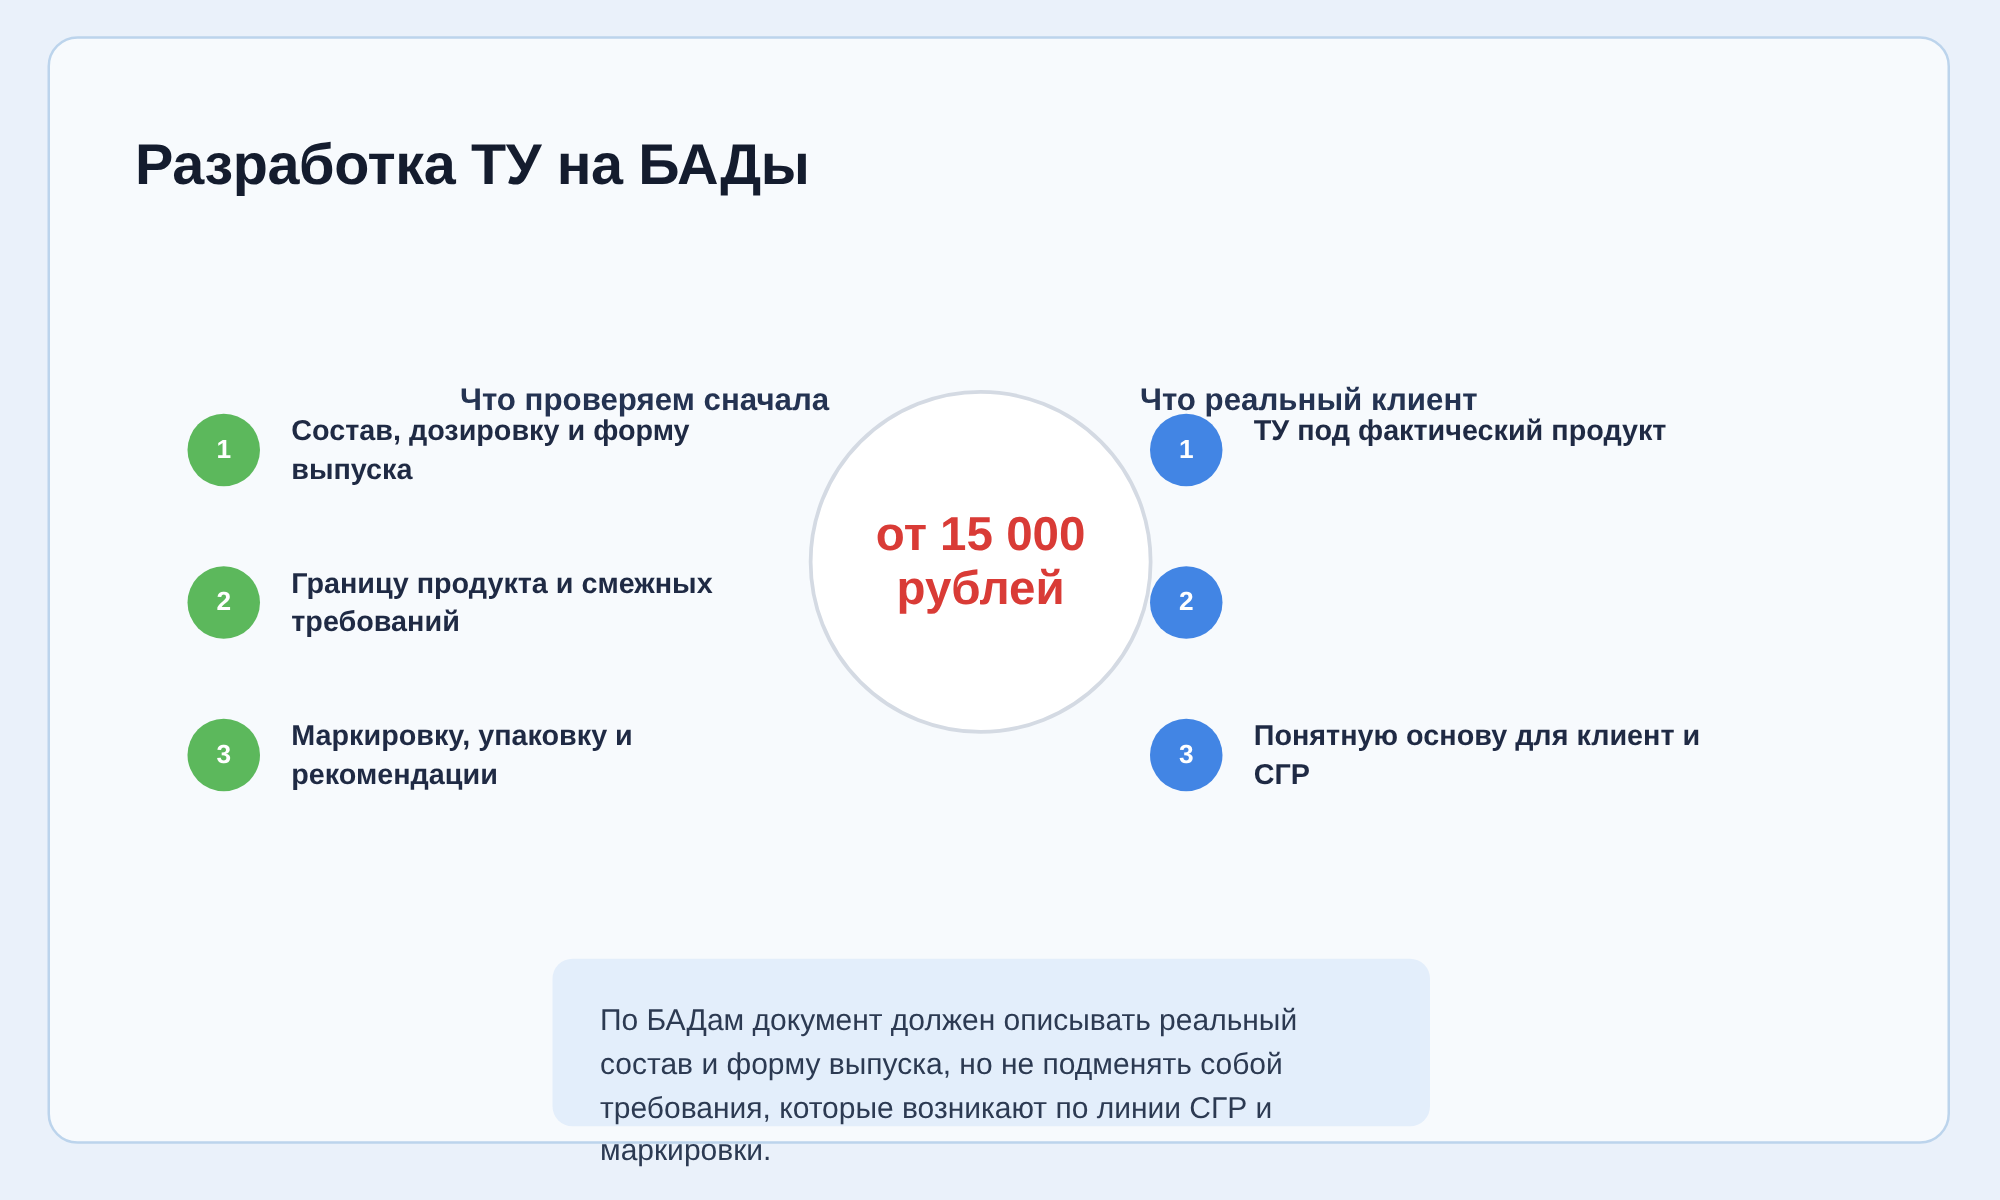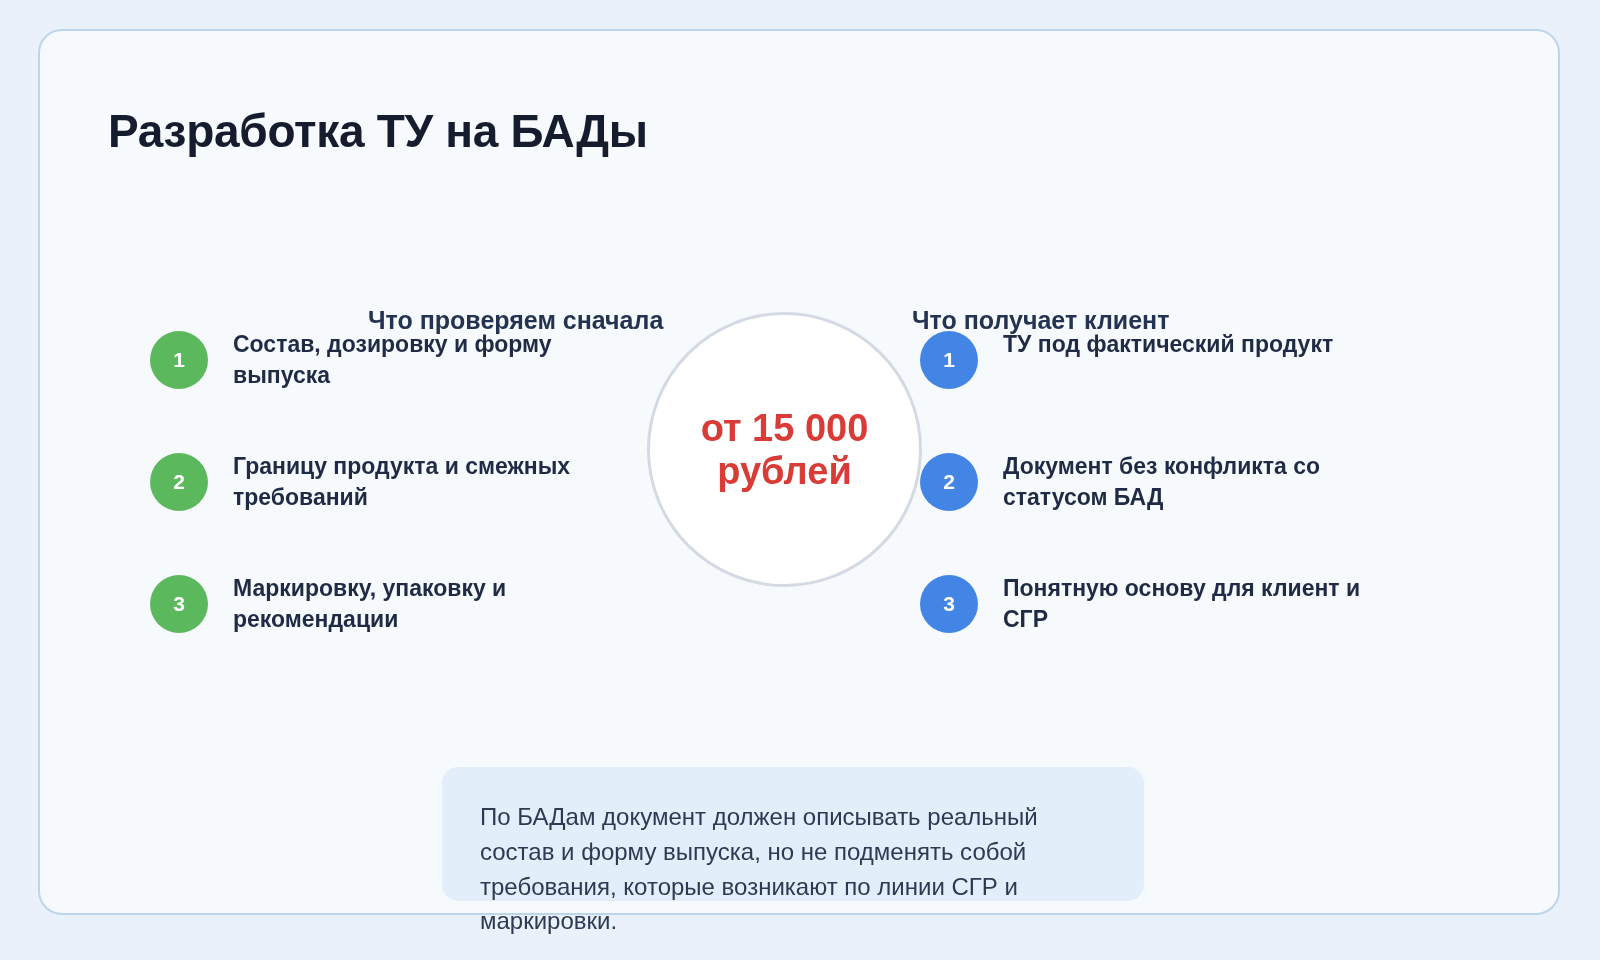--- a/index.html
+++ b/index.html
@@ -138,21 +138,21 @@
   }
 </style>
 </head>
 <body>
 
 <div class="slide">
 
   <div class="title">Разработка ТУ на БАДы</div>
 
   <div class="col-head left">Что проверяем сначала</div>
-  <div class="col-head right">Что получает клиент</div>
+  <div class="col-head right">Что реальный клиент</div>
 
   <div class="col left">
     <div class="item">
       <div class="badge">1</div>
       <div class="item-text">Состав, дозировку и форму выпуска</div>
     </div>
     <div class="item">
       <div class="badge">2</div>
       <div class="item-text">Границу продукта и смежных требований</div>
     </div>
@@ -162,21 +162,20 @@
     </div>
   </div>
 
   <div class="col right">
     <div class="item">
       <div class="badge">1</div>
       <div class="item-text">ТУ под фактический продукт</div>
     </div>
     <div class="item">
       <div class="badge">2</div>
-      <div class="item-text">Документ без конфликта со статусом БАД</div>
     </div>
     <div class="item">
       <div class="badge">3</div>
       <div class="item-text">Понятную основу для клиент и СГР</div>
     </div>
   </div>
 
   <div class="price-circle">
     <div class="price-text">от 15 000 рублей</div>
   </div>

